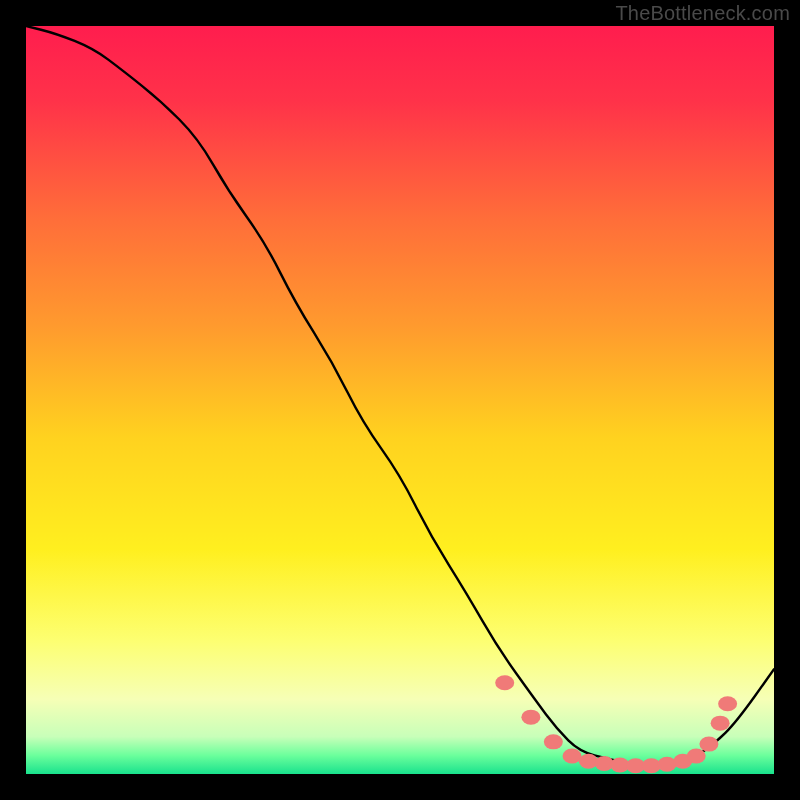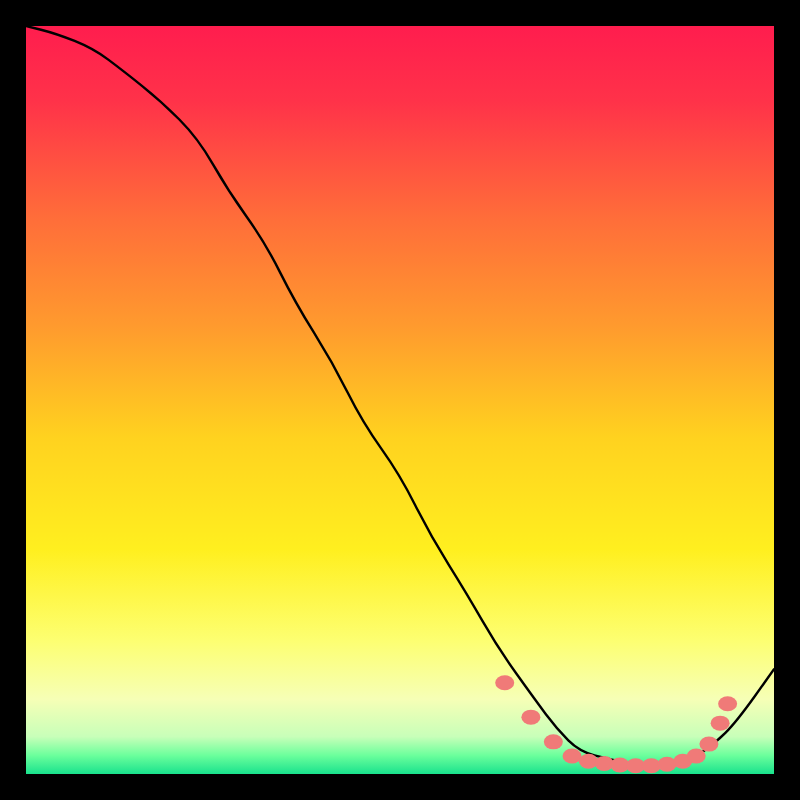--- a/index.html
+++ b/index.html
@@ -37,20 +37,21 @@
   .plot svg {
     display: block;
     width: 748px;
     height: 748px;
   }
 </style>
 </head>
 <body>
 
 <div class="stage">
+  <div class="watermark">TheBottleneck.com</div>
 
   <div class="plot">
     <svg viewBox="0 0 748 748">
       <defs>
         <linearGradient id="bg-grad" x1="0" y1="0" x2="0" y2="1">
             <stop offset="0%" stop-color="#ff1d4e"></stop>
             <stop offset="10%" stop-color="#ff3249"></stop>
             <stop offset="25%" stop-color="#ff6b3a"></stop>
             <stop offset="40%" stop-color="#ff9a2e"></stop>
             <stop offset="55.00000000000001%" stop-color="#ffd21f"></stop>

